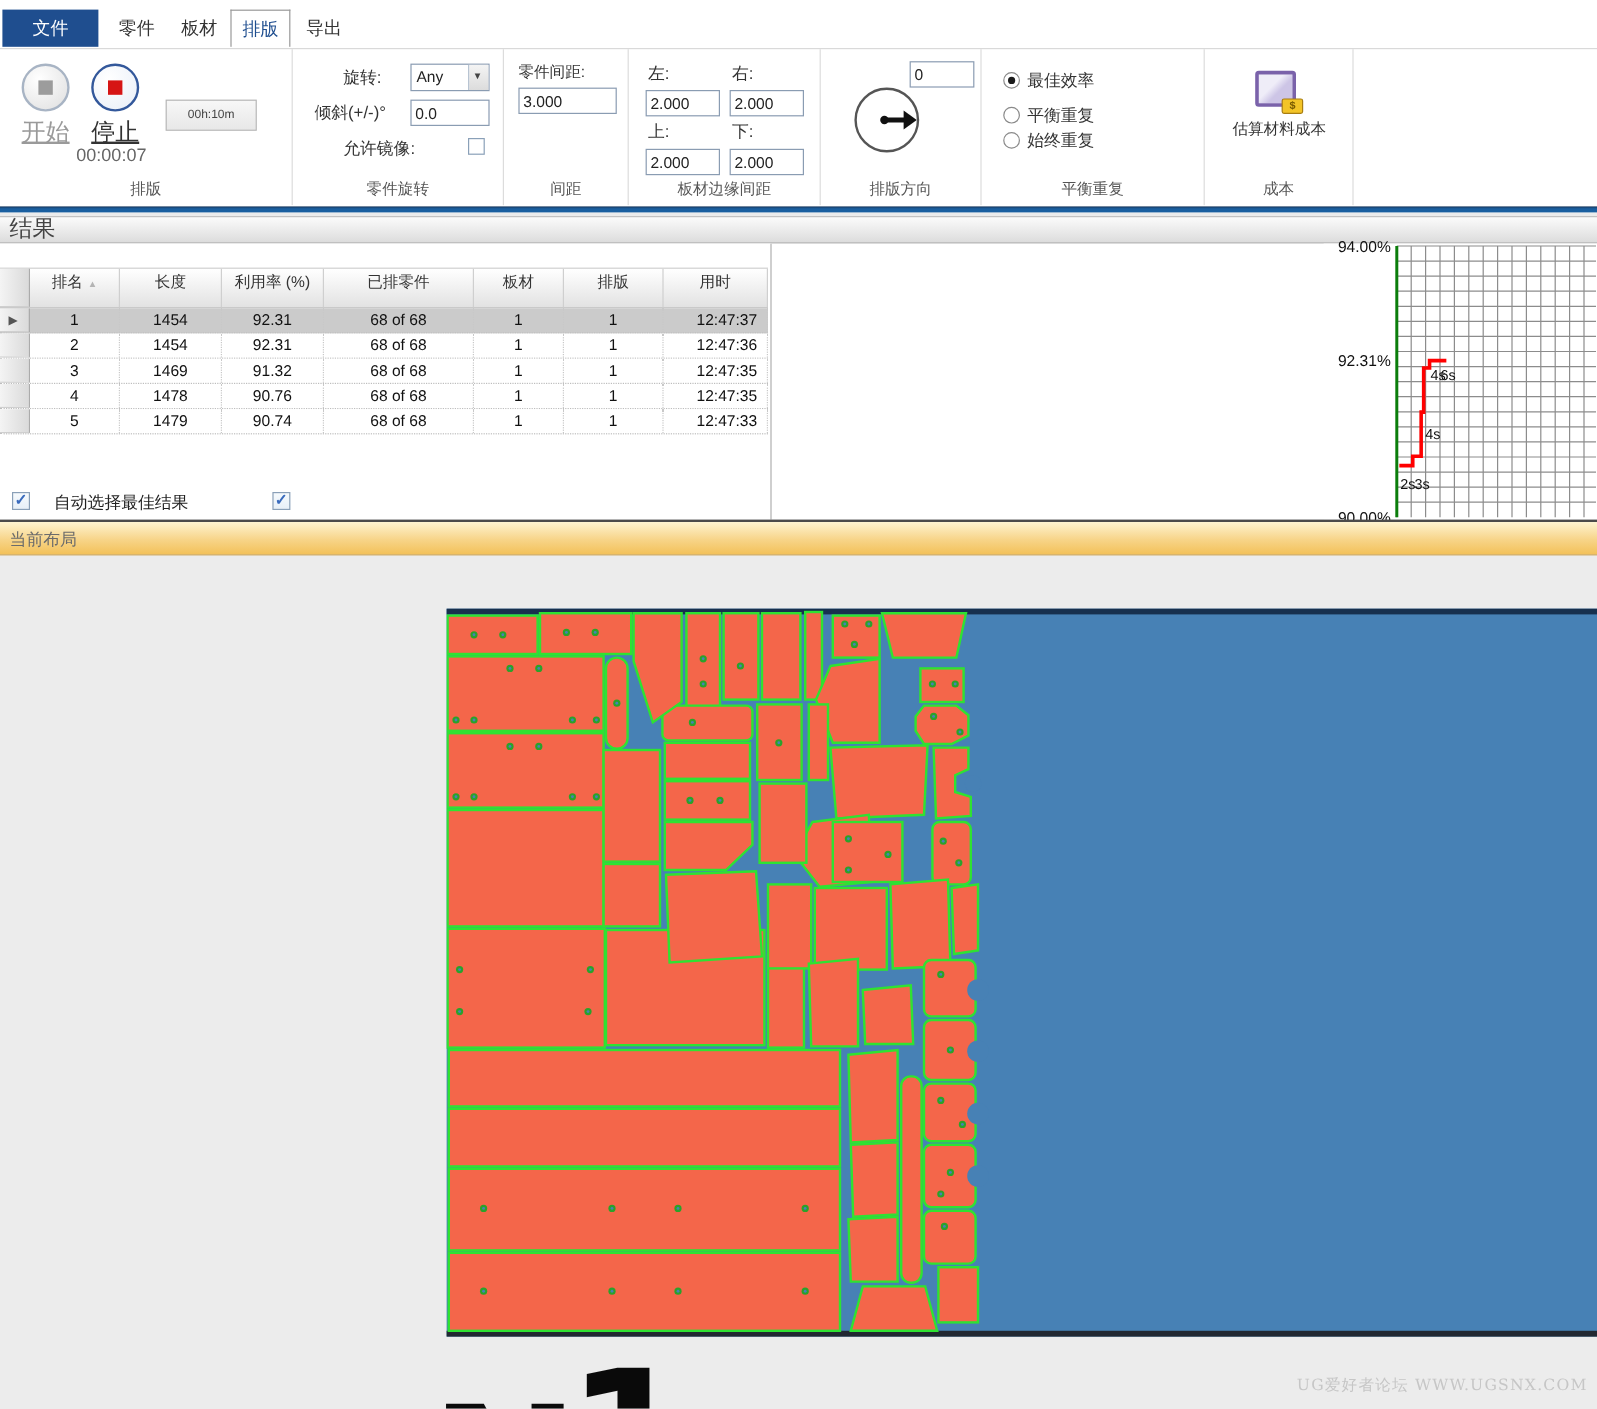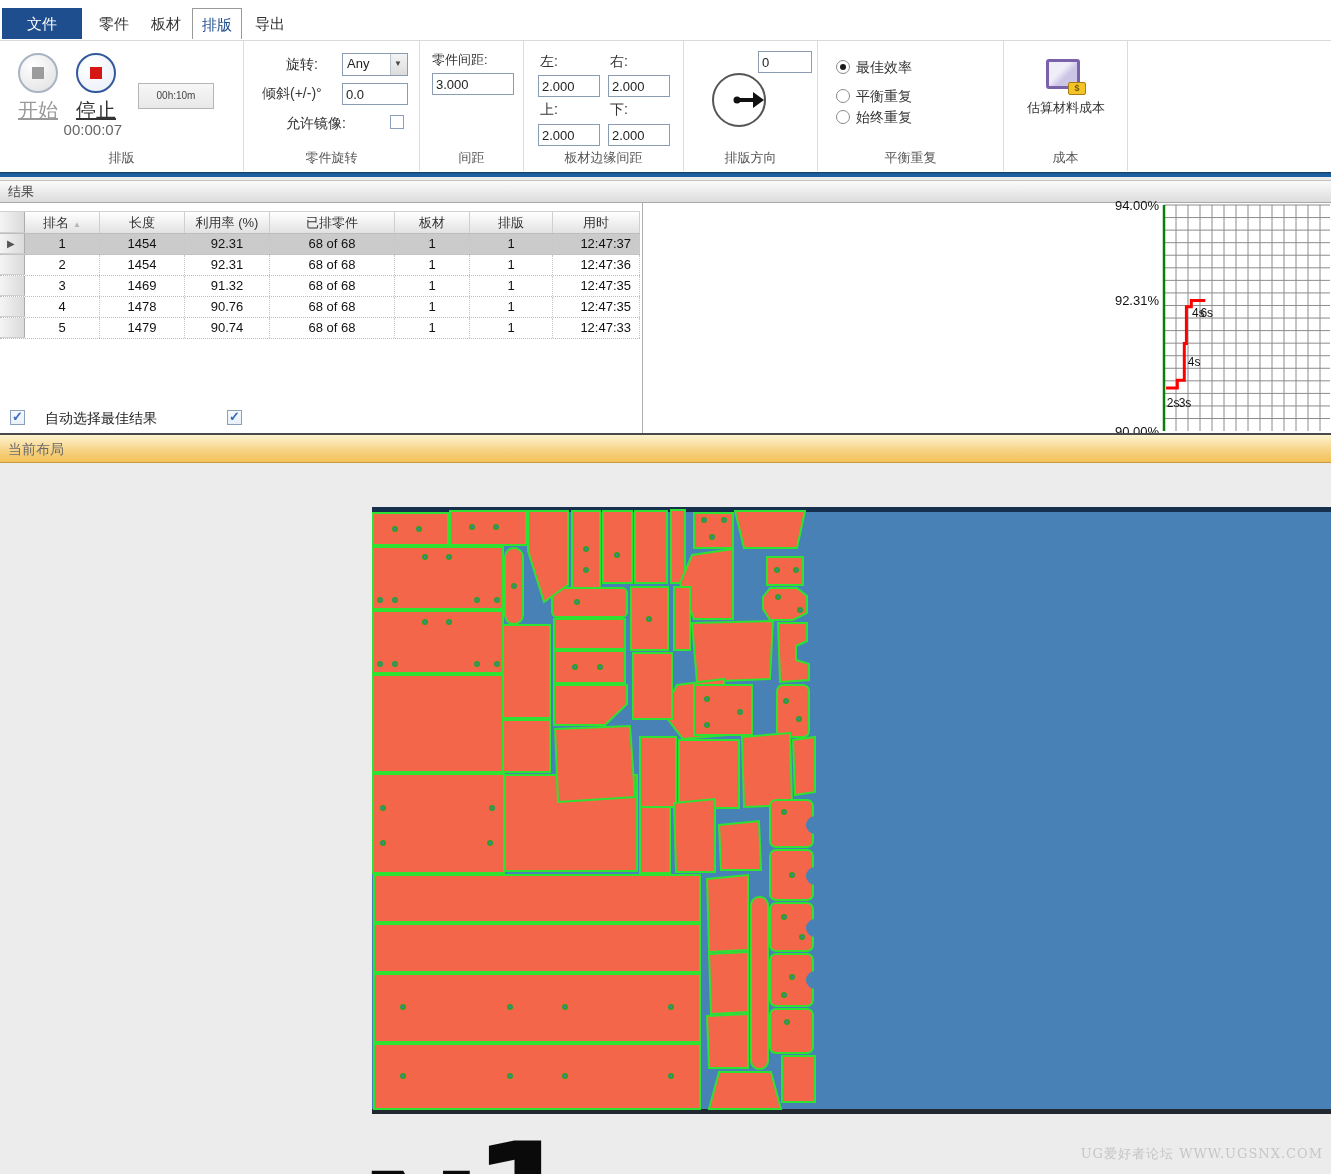--- a/index.html
+++ b/index.html
@@ -58,28 +58,28 @@
   .radio{display:inline-block;width:14px;height:14px;border:1px solid #8a8a8a;border-radius:50%;background:#fff;vertical-align:-2px;margin-right:6px;position:relative;}
   .radio.sel:before{content:"";position:absolute;left:3px;top:3px;width:6px;height:6px;border-radius:50%;background:#1a1a1a;}
 
   .cost-btn{position:absolute;left:12px;top:8px;width:100px;height:112px;text-align:center;cursor:pointer;}
   .cost-icon{position:relative;margin:10px auto 4px;width:40px;height:36px;}
   .cost-icon .win{position:absolute;left:0;top:0;width:34px;height:30px;border:3px solid #7a62aa;border-radius:3px;background:linear-gradient(135deg,#efedf8 40%,#cdc5e6 60%);}
   .cost-icon .tag{position:absolute;right:0;bottom:0;width:18px;height:13px;background:#f3c427;border:1px solid #a87d12;border-radius:2px;font-size:9px;font-weight:bold;color:#7a5a00;line-height:11px;}
   .cost-text{font-size:13px;color:#333;}
 
   
-  .phdr{position:absolute;left:0;width:100%;height:23px;font-size:13px;color:#444;padding-left:8px;line-height:22px;}
+  .phdr{position:absolute;left:0;width:100%;height:23px;font-size:19px;color:#444;padding-left:8px;line-height:22px;}
   .results-hdr{top:180px;background:linear-gradient(#fbfbfb,#dcdcdc);border-top:1px solid #c2c2c2;border-bottom:1px solid #a8a8a8;}
   .layout-hdr{top:433px;height:30px;line-height:29px;font-size:14px;color:#6b6b6b;background:linear-gradient(#fdf3d0,#f7d488 55%,#f3c159);border-top:2px solid #4a4a4a;border-bottom:1px solid #c89a3f;}
 
   .results-row{position:absolute;left:0;top:203px;width:100%;height:230px;background:#fff;}
   .table-area{position:absolute;left:0;top:0;width:643px;height:230px;background:#fff;border-right:1px solid #b0b0b0;}
   .trow{display:flex;width:640px;}
-  .thead{height:23px;background:linear-gradient(#ffffff,#e2e2e2);border-top:1px solid #d0d0d0;border-bottom:1px solid #bdbdbd;margin-top:8px;}
+  .thead{height:34px;background:linear-gradient(#ffffff,#e2e2e2);border-top:1px solid #d0d0d0;border-bottom:1px solid #bdbdbd;margin-top:20px;}
   .th{font-size:13px;color:#333;text-align:center;line-height:22px;border-right:1px solid #cfcfcf;position:relative;}
   .sortmark{color:#b4b4b4;font-size:8px;margin-left:4px;}
   .td{font-size:13px;color:#111;text-align:center;line-height:20px;border-right:1px dotted #c8c8c8;overflow:hidden;}
   .drow{height:21px;background:#fff;border-bottom:1px dotted #bdbdbd;}
   .drow.sel{background:#cbcbcb;}
   .gut{background:linear-gradient(90deg,#f4f4f4,#dadada);border-right:1px solid #ababab;border-bottom:1px solid #cfcfcf;position:relative;}
   .gut .arr{position:absolute;left:7px;top:4px;font-size:10px;color:#555;}
   .check-row{position:absolute;left:0;top:204px;width:640px;height:24px;font-size:14px;color:#222;}
   .check-row .cb{width:15px;height:15px;}
 

